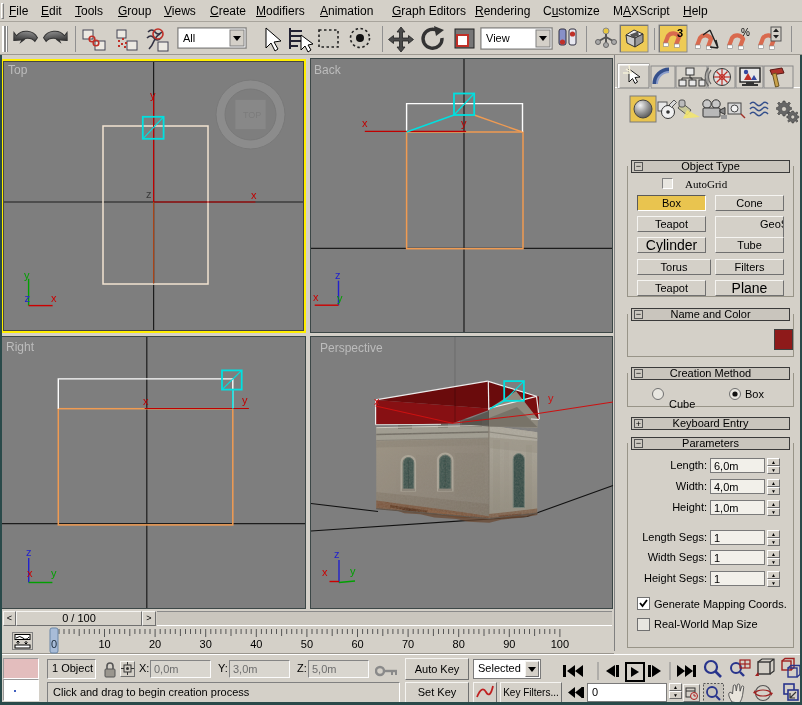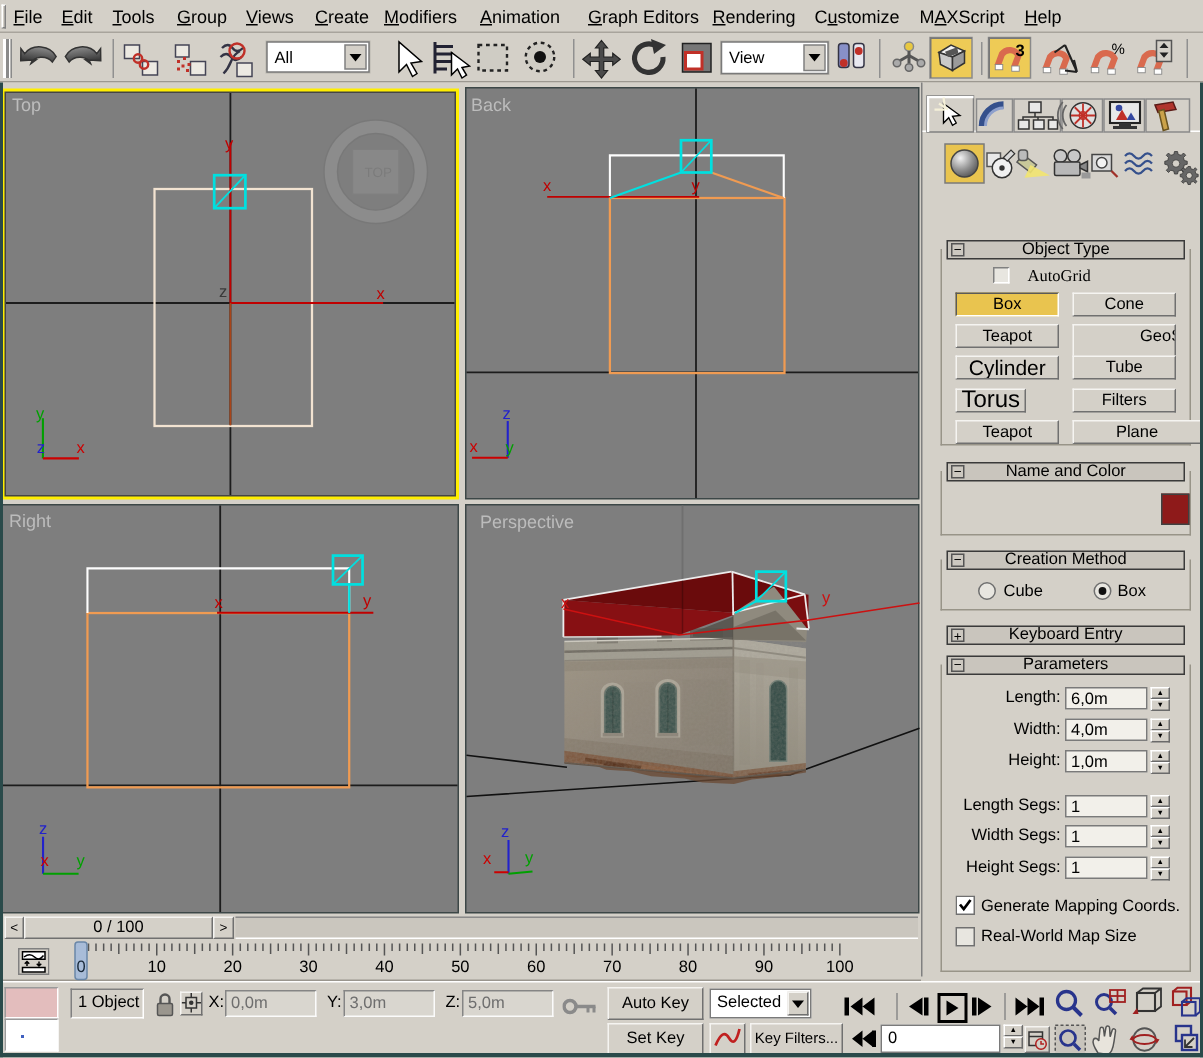--- a/index.html
+++ b/index.html
@@ -449,39 +449,39 @@
   <div class="abs" style="left:16px;top:105px;width:159px;height:13px;background:#c9c5bd;border:1px solid #3a3a3a;text-align:center;font-size:11px;line-height:11px;">Object Type</div>
   <div class="abs" style="left:19px;top:107px;width:9px;height:9px;background:#ccc8c0;border:1px solid #555;font-size:9px;line-height:7px;text-align:center;">−</div>
   <div class="abs sunken" style="left:47px;top:123px;width:11px;height:11px;background:#e8e6e0;"></div>
   <span class="abs" style="left:70px;top:123px;font-family:Liberation Serif, serif;">AutoGrid</span>
   <div class="abs pbtn" style="left:22px;top:140px;width:69px;height:16px;line-height:14px;background:#e9c44f;border-color:#6a6a6a;border-top-color:#5a5a5a;border-left-color:#5a5a5a;border-right-color:#fff;border-bottom-color:#fff;">Box</div>
   <div class="abs btn" style="left:100px;top:140px;width:69px;height:16px;line-height:14px;font-size:11px;">Cone</div>
   <div class="abs btn" style="left:22px;top:161px;width:69px;height:16px;line-height:14px;font-size:11px;">Teapot</div>
   <div class="abs btn" style="left:100px;top:161px;width:69px;height:32px;line-height:14px;font-size:11px;padding-left:44px;">GeoSphere</div>
   <div class="abs btn" style="left:22px;top:182px;width:69px;height:16px;line-height:14px;font-size:14px;">Cylinder</div>
   <div class="abs btn" style="left:100px;top:182px;width:69px;height:16px;line-height:14px;font-size:11px;">Tube</div>
-  <div class="abs btn" style="left:22px;top:204px;width:47px;height:16px;line-height:14px;font-size:16px;">Torus</div>
+  <div class="abs btn" style="left:22px;top:204px;width:74px;height:16px;line-height:14px;font-size:11px;">Torus</div>
   <div class="abs btn" style="left:100px;top:204px;width:69px;height:16px;line-height:14px;font-size:11px;">Filters</div>
   <div class="abs btn" style="left:22px;top:225px;width:69px;height:16px;line-height:14px;font-size:11px;">Teapot</div>
-  <div class="abs btn" style="left:100px;top:225px;width:86px;height:16px;line-height:14px;font-size:11px;">Plane</div>
+  <div class="abs btn" style="left:100px;top:225px;width:69px;height:16px;line-height:14px;font-size:14px;">Plane</div>
 
   <div class="abs" style="left:12px;top:259px;width:167px;height:43px;border:1px solid #989488;border-top:none;"></div>
   <div class="abs" style="left:16px;top:253px;width:159px;height:13px;background:#c9c5bd;border:1px solid #3a3a3a;text-align:center;font-size:11px;line-height:11px;">Name and Color</div>
   <div class="abs" style="left:19px;top:255px;width:9px;height:9px;background:#ccc8c0;border:1px solid #555;font-size:9px;line-height:7px;text-align:center;">−</div>
   <div class="abs" style="left:159px;top:274px;width:19px;height:21px;background:#8e1a1a;border:1px solid #404040;"></div>
 
   <div class="abs" style="left:12px;top:318px;width:167px;height:34px;border:1px solid #989488;border-top:none;"></div>
   <div class="abs" style="left:16px;top:312px;width:159px;height:13px;background:#c9c5bd;border:1px solid #3a3a3a;text-align:center;font-size:11px;line-height:11px;">Creation Method</div>
   <div class="abs" style="left:19px;top:314px;width:9px;height:9px;background:#ccc8c0;border:1px solid #555;font-size:9px;line-height:7px;text-align:center;">−</div>
   <svg class="abs" style="left:36px;top:332px" width="120" height="14">
     <circle cx="7" cy="7" r="5.5" fill="#e8e6e0" stroke="#707070"></circle>
     <circle cx="84" cy="7" r="5.5" fill="#e8e6e0" stroke="#707070"></circle>
     <circle cx="84" cy="7" r="2.6" fill="#111"></circle>
   </svg>
-  <span class="abs" style="left:54px;top:333px;">Cube</span>
+  <span class="abs" style="left:54px;top:343px;">Cube</span>
   <span class="abs" style="left:130px;top:333px;">Box</span>
 
   <div class="abs" style="left:16px;top:362px;width:159px;height:13px;background:#c9c5bd;border:1px solid #3a3a3a;text-align:center;font-size:11px;line-height:11px;">Keyboard Entry</div>
   <div class="abs" style="left:19px;top:364px;width:9px;height:9px;background:#ccc8c0;border:1px solid #555;font-size:9px;line-height:8px;text-align:center;">+</div>
 
   <div class="abs" style="left:12px;top:388px;width:167px;height:205px;border:1px solid #989488;border-top:none;"></div>
   <div class="abs" style="left:16px;top:382px;width:159px;height:13px;background:#c9c5bd;border:1px solid #3a3a3a;text-align:center;font-size:11px;line-height:11px;">Parameters</div>
   <div class="abs" style="left:19px;top:384px;width:9px;height:9px;background:#ccc8c0;border:1px solid #555;font-size:9px;line-height:7px;text-align:center;">−</div>
   <div class="abs" style="left:20px;top:404px;width:72px;text-align:right;">Length:</div>
   <div class="abs" style="left:95px;top:403px;width:55px;height:15px;background:#f2f0ea;border:1px solid #7a7a7a;">
@@ -693,20 +693,23 @@
   <span class="abs" style="left:297px;top:7px;">Z:</span>
   <div class="abs" style="left:308px;top:5px;width:61px;height:18px;background:#d9d6cf;border:1px solid #858585;border-right-color:#fbfbfb;border-bottom-color:#fbfbfb;color:#6e6e6e;">
       <span style="position:absolute;left:3px;top:2px;">5,0m</span>
     </div>
   <svg class="abs" style="left:375px;top:10px" width="24" height="12">
     <circle cx="5" cy="6" r="4" fill="none" stroke="#8a8a8a" stroke-width="2.4"></circle>
     <line x1="9" y1="6" x2="22" y2="6" stroke="#8a8a8a" stroke-width="2.4"></line>
     <line x1="17" y1="6" x2="17" y2="10" stroke="#8a8a8a" stroke-width="2"></line>
     <line x1="21" y1="6" x2="21" y2="10" stroke="#8a8a8a" stroke-width="2"></line>
   </svg>
+  <div class="abs sunken" style="left:47px;top:27px;width:353px;height:21px;">
+      <span style="position:absolute;left:5px;top:3px;">Click and drag to begin creation process</span>
+    </div>
   <div class="abs btn" style="left:405px;top:3px;width:64px;height:22px;line-height:20px;">Auto Key</div>
   <div class="abs btn" style="left:405px;top:27px;width:64px;height:21px;line-height:19px;">Set Key</div>
   <div class="abs" style="left:473px;top:4px;width:68px;height:20px;background:#fff;border:1px solid #7a7a7a;">
       <span style="position:absolute;left:4px;top:2px;">Selected</span>
     <div class="abs btn" style="right:1px;top:1px;width:14px;height:16px;"><svg width="12" height="14">
           <path d="M2,5 l8,0 l-4,5 z" fill="#000"></path>
         </svg></div>
   </div>
   <div class="abs btn" style="left:473px;top:27px;width:24px;height:21px;">
     <svg width="22" height="19">

